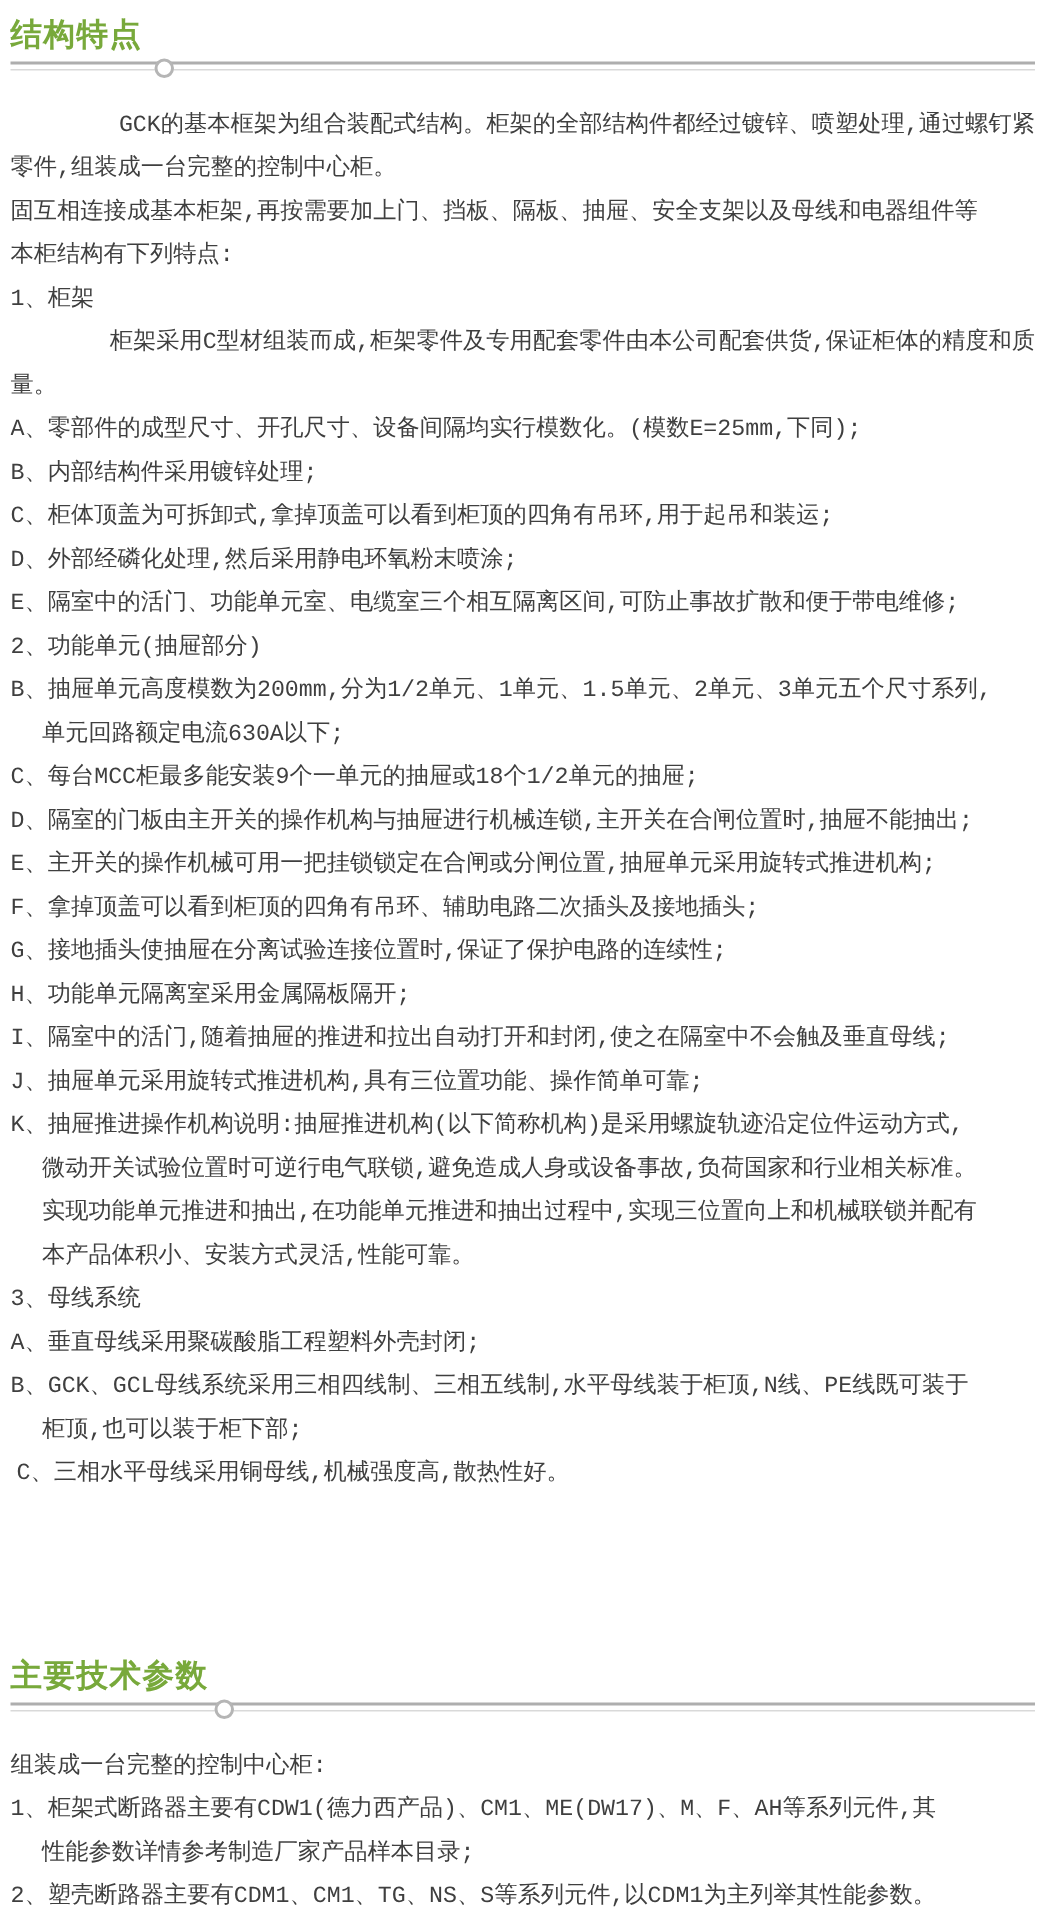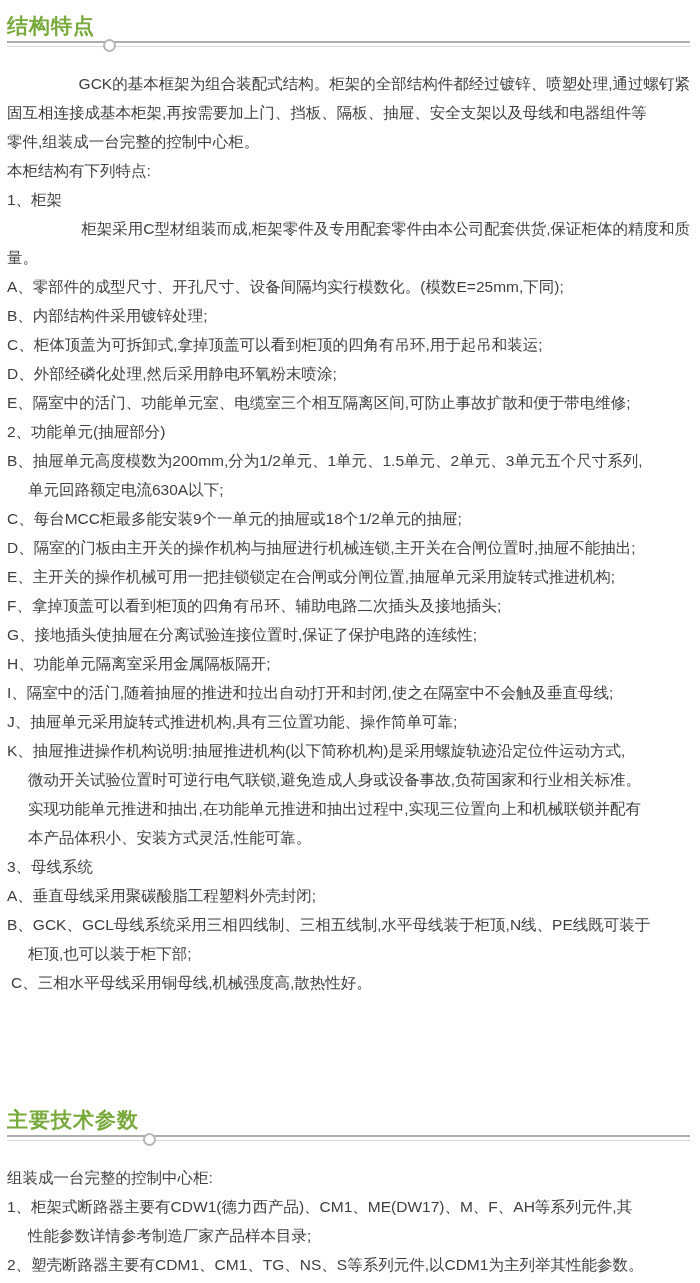--- a/index.html
+++ b/index.html
@@ -2,21 +2,21 @@
 <html><head>
 <meta charset="utf-8">
 <style>
   html, body { margin:0; padding:0; background:#ffffff; }
   .page {
     position: relative;
     width: 700px;
     height: 1283px;
     background: #ffffff;
     overflow: hidden;
-    font-family: Liberation Sans, sans-serif;
+    font-family: Liberation Mono, monospace;
     color: #3f3f3f;
   }
   section { margin: 12px 10px 0 7px; }
   section.second { margin-top: 109px; }
   .section-title {
     margin: 0;
     font-size: 21px;
     line-height: 27px;
     font-weight: 700;
     letter-spacing: 1px;
@@ -54,22 +54,22 @@
 
 <div class="page">
 
   <section>
     <h2 class="section-title">结构特点</h2>
     <div class="divider">
       <span class="ring" style="left: 96px;"></span>
     </div>
     <div class="body-text" id="body-0">
         <div class="ln ind2">GCK的基本框架为组合装配式结构。柜架的全部结构件都经过镀锌、喷塑处理,通过螺钉紧</div>
+        <div class="ln base">零件,组装成一台完整的控制中心柜。</div>
         <div class="ln base">固互相连接成基本柜架,再按需要加上门、挡板、隔板、抽屉、安全支架以及母线和电器组件等</div>
-        <div class="ln base">零件,组装成一台完整的控制中心柜。</div>
         <div class="ln base">本柜结构有下列特点:</div>
         <div class="ln base">1、柜架</div>
         <div class="ln ind2">柜架采用C型材组装而成,柜架零件及专用配套零件由本公司配套供货,保证柜体的精度和质</div>
         <div class="ln base">量。</div>
         <div class="ln base">A、零部件的成型尺寸、开孔尺寸、设备间隔均实行模数化。(模数E=25mm,下同);</div>
         <div class="ln base">B、内部结构件采用镀锌处理;</div>
         <div class="ln base">C、柜体顶盖为可拆卸式,拿掉顶盖可以看到柜顶的四角有吊环,用于起吊和装运;</div>
         <div class="ln base">D、外部经磷化处理,然后采用静电环氧粉末喷涂;</div>
         <div class="ln base">E、隔室中的活门、功能单元室、电缆室三个相互隔离区间,可防止事故扩散和便于带电维修;</div>
         <div class="ln base">2、功能单元(抽屉部分)</div>

